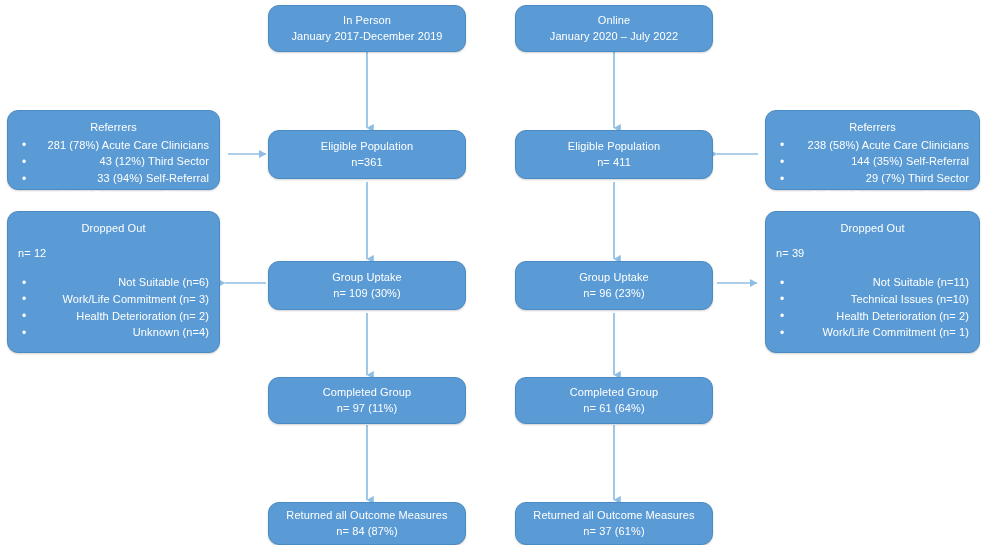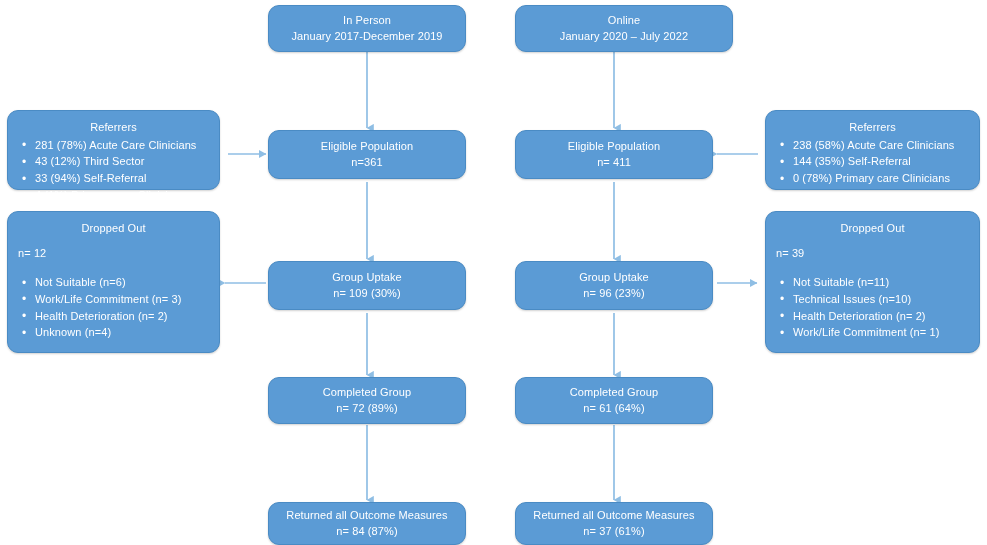--- a/index.html
+++ b/index.html
@@ -58,21 +58,21 @@
     text-align: center;
     margin-bottom: 1px;
   }
   .list-node .headsub {
     margin-top: 8px;
   }
   .list-node ul {
     list-style: none;
     margin: 0;
     padding: 0;
-    text-align: left;
+    text-align: right;
   }
   .list-node li {
     position: relative;
     padding-left: 17px;
     margin: 0;
     line-height: 1.52;
     white-space: nowrap;
   }
   .list-node li::before {
     content: "\2022";
@@ -152,38 +152,39 @@
     </ul>
   </div>
 
   <div class="node" style="left:268px; top:261px; width:198px; height:49px;">
     <div class="ttl">Group Uptake</div>
     <div class="sub">n= 109 (30%)</div>
   </div>
 
   <div class="node" style="left:268px; top:377px; width:198px; height:47px;">
     <div class="ttl">Completed Group</div>
-    <div class="sub">n= 72 (89%)</div>
+    <div class="sub">n= 97 (11%)</div>
   </div>
 
   <div class="node" style="left:268px; top:502px; width:198px; height:43px;">
     <div class="ttl">Returned all Outcome Measures</div>
     <div class="sub">n= 84 (87%)</div>
   </div>
 
-  <div class="node" style="left:515px; top:5px; width:218px; height:47px;">
+  <div class="node" style="left:515px; top:5px; width:198px; height:47px;">
     <div class="ttl">Online</div>
     <div class="sub">January 2020 – July 2022</div>
   </div>
 
   <div class="node list-node" style="left:765px; top:110px; width:215px; height:80px;">
     <div class="head">Referrers</div>
     <ul>
       <li>238 (58%) Acute Care Clinicians</li>
       <li>144 (35%) Self-Referral</li>
+      <li>29 (7%) Third Sector</li>
       <li>0 (78%) Primary care Clinicians</li>
     </ul>
   </div>
 
   <div class="node" style="left:515px; top:130px; width:198px; height:49px;">
     <div class="ttl">Eligible Population</div>
     <div class="sub">n= 411</div>
   </div>
 
   <div class="node list-node" style="left:765px; top:211px; width:215px; height:142px;">

